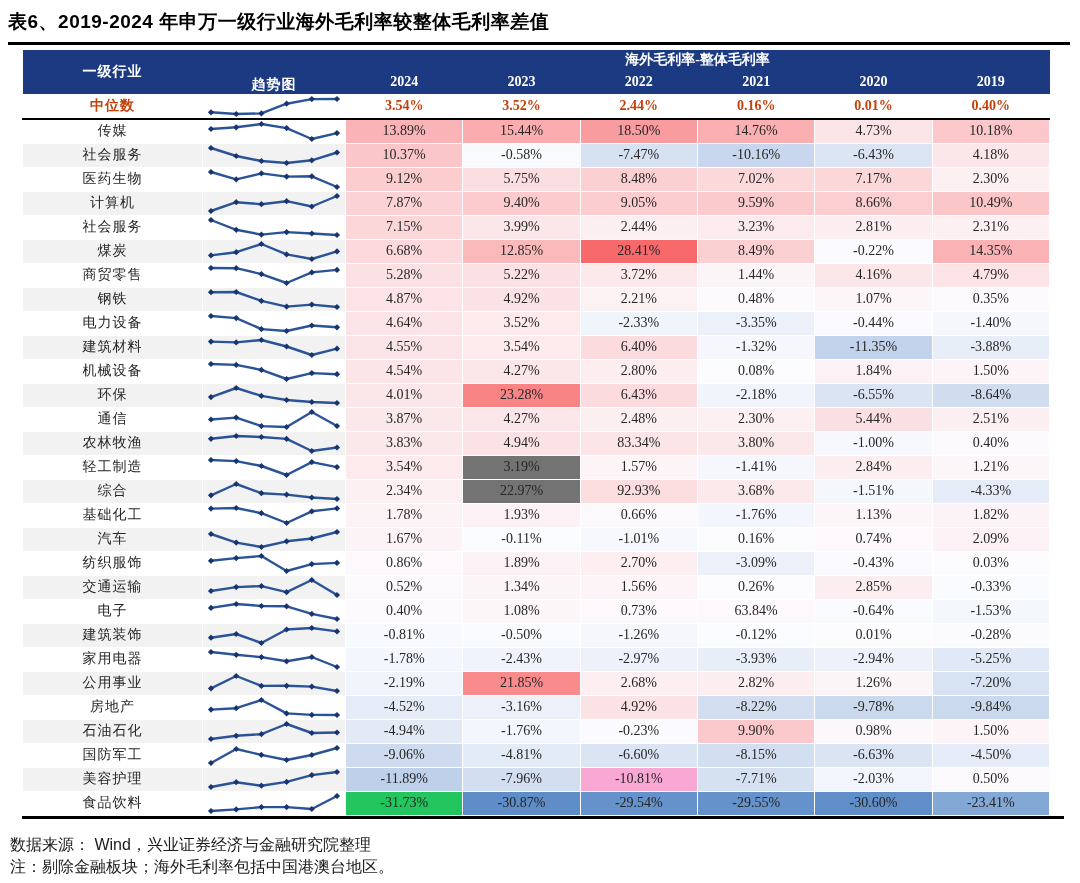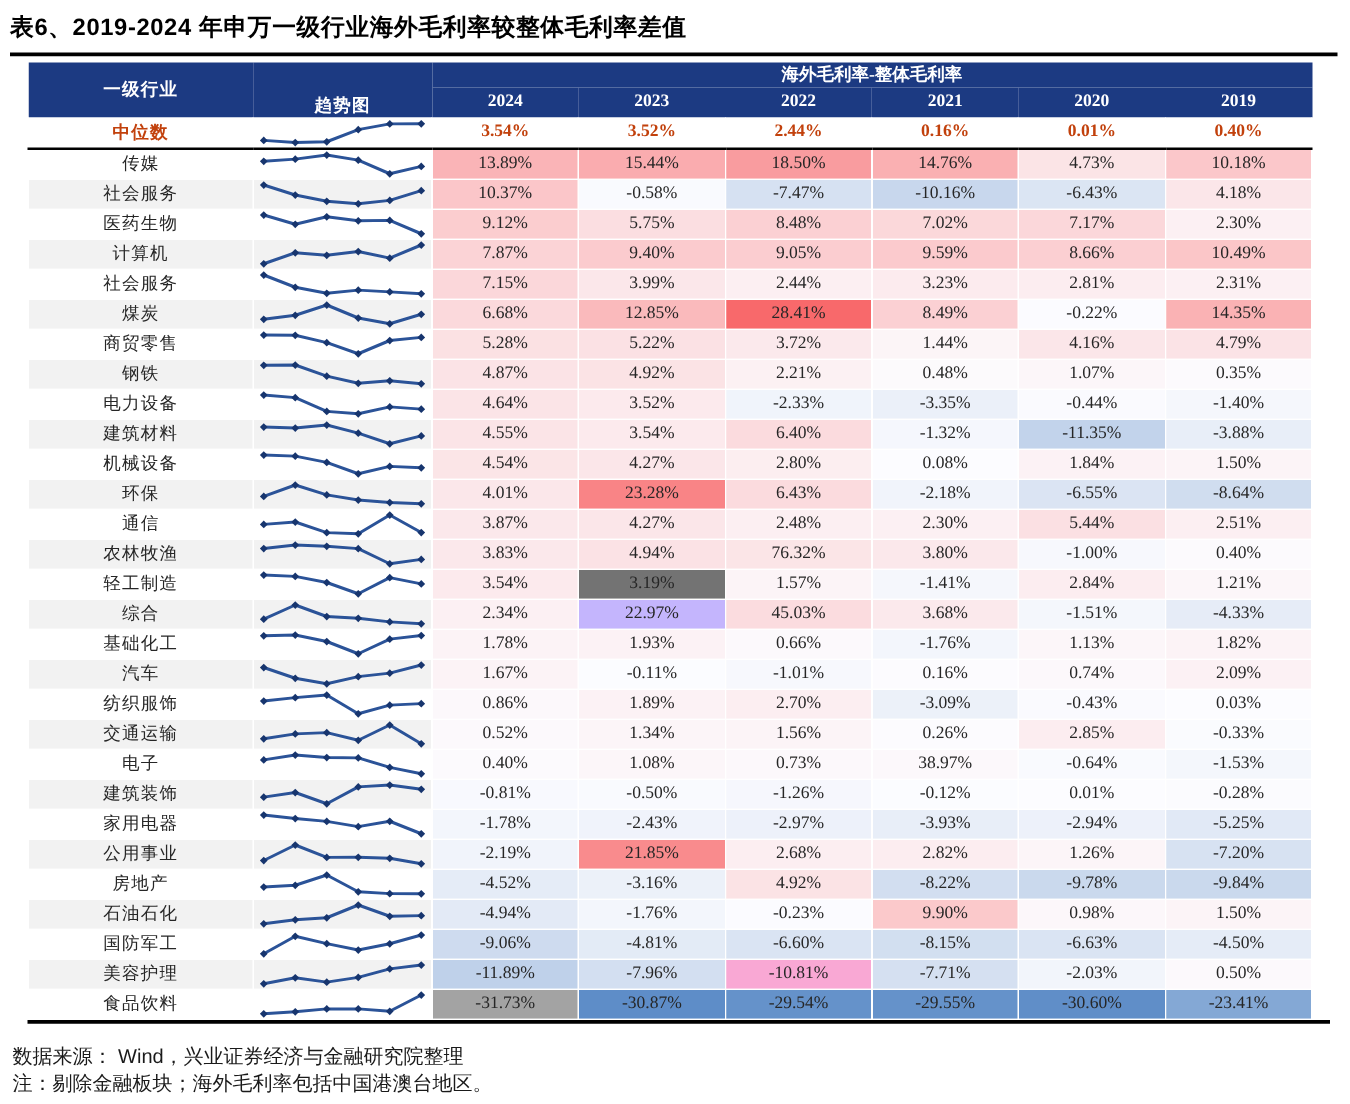--- a/index.html
+++ b/index.html
@@ -364,21 +364,21 @@
               <path d="M 7.0 3.7 L 10.1 6.8 L 7.0 9.9 L 3.9 6.8 Z" fill="#17356E"></path>
               <path d="M 32.2 0.9 L 35.3 4.0 L 32.2 7.1 L 29.1 4.0 Z" fill="#17356E"></path>
               <path d="M 57.4 1.9 L 60.5 5.0 L 57.4 8.1 L 54.3 5.0 Z" fill="#17356E"></path>
               <path d="M 82.6 3.8 L 85.7 6.9 L 82.6 10.0 L 79.5 6.9 Z" fill="#17356E"></path>
               <path d="M 107.8 15.9 L 110.9 19.0 L 107.8 22.1 L 104.7 19.0 Z" fill="#17356E"></path>
               <path d="M 133.0 12.4 L 136.1 15.5 L 133.0 18.6 L 129.9 15.5 Z" fill="#17356E"></path>
             </svg>
           </td>
           <td style="background:rgb(251,232,235)">3.83%</td>
           <td style="background:rgb(251,226,229)">4.94%</td>
-          <td style="background:rgb(251,229,231)">76.32%</td>
+          <td style="background:rgb(251,229,231)">83.34%</td>
           <td style="background:rgb(251,232,235)">3.80%</td>
           <td style="background:rgb(247,248,253)">-1.00%</td>
           <td style="background:rgb(252,250,253)">0.40%</td>
         </tr>
         <tr>
           <td class="name-cell" style="background:#ffffff">轻工制造</td>
           <td class="trend-cell" style="background:#ffffff">
             <svg width="140" height="23" viewBox="0 0 140 23">
               <polyline points="7.0,4.0 32.2,5.1 57.4,10.0 82.6,19.0 107.8,6.1 133.0,11.1" fill="none" stroke="#2B5398" stroke-width="2.4" stroke-linejoin="round"></polyline>
               <path d="M 7.0 0.9 L 10.1 4.0 L 7.0 7.1 L 3.9 4.0 Z" fill="#17356E"></path>
@@ -403,22 +403,22 @@
               <polyline points="7.0,15.3 32.2,4.0 57.4,13.2 82.6,14.6 107.8,17.5 133.0,19.0" fill="none" stroke="#2B5398" stroke-width="2.4" stroke-linejoin="round"></polyline>
               <path d="M 7.0 12.2 L 10.1 15.3 L 7.0 18.4 L 3.9 15.3 Z" fill="#17356E"></path>
               <path d="M 32.2 0.9 L 35.3 4.0 L 32.2 7.1 L 29.1 4.0 Z" fill="#17356E"></path>
               <path d="M 57.4 10.1 L 60.5 13.2 L 57.4 16.3 L 54.3 13.2 Z" fill="#17356E"></path>
               <path d="M 82.6 11.5 L 85.7 14.6 L 82.6 17.7 L 79.5 14.6 Z" fill="#17356E"></path>
               <path d="M 107.8 14.4 L 110.9 17.5 L 107.8 20.6 L 104.7 17.5 Z" fill="#17356E"></path>
               <path d="M 133.0 15.9 L 136.1 19.0 L 133.0 22.1 L 129.9 19.0 Z" fill="#17356E"></path>
             </svg>
           </td>
           <td style="background:rgb(252,240,243)">2.34%</td>
-          <td style="background:#c4b5fd">22.97%</td>
-          <td style="background:rgb(251,220,223)">45.03%</td>
+          <td style="background:#737373">22.97%</td>
+          <td style="background:rgb(251,220,223)">92.93%</td>
           <td style="background:rgb(251,233,236)">3.68%</td>
           <td style="background:rgb(244,247,252)">-1.51%</td>
           <td style="background:rgb(230,236,247)">-4.33%</td>
         </tr>
         <tr>
           <td class="name-cell" style="background:#ffffff">基础化工</td>
           <td class="trend-cell" style="background:#ffffff">
             <svg width="140" height="23" viewBox="0 0 140 23">
               <polyline points="7.0,4.6 32.2,4.0 57.4,9.2 82.6,19.0 107.8,7.3 133.0,4.4" fill="none" stroke="#2B5398" stroke-width="2.4" stroke-linejoin="round"></polyline>
               <path d="M 7.0 1.5 L 10.1 4.6 L 7.0 7.7 L 3.9 4.6 Z" fill="#17356E"></path>
@@ -505,21 +505,21 @@
               <path d="M 32.2 0.9 L 35.3 4.0 L 32.2 7.1 L 29.1 4.0 Z" fill="#17356E"></path>
               <path d="M 57.4 2.9 L 60.5 6.0 L 57.4 9.1 L 54.3 6.0 Z" fill="#17356E"></path>
               <path d="M 82.6 3.2 L 85.7 6.3 L 82.6 9.4 L 79.5 6.3 Z" fill="#17356E"></path>
               <path d="M 107.8 10.8 L 110.9 13.9 L 107.8 17.0 L 104.7 13.9 Z" fill="#17356E"></path>
               <path d="M 133.0 15.9 L 136.1 19.0 L 133.0 22.1 L 129.9 19.0 Z" fill="#17356E"></path>
             </svg>
           </td>
           <td style="background:rgb(252,250,253)">0.40%</td>
           <td style="background:rgb(252,246,249)">1.08%</td>
           <td style="background:rgb(252,248,251)">0.73%</td>
-          <td style="background:rgb(252,248,251)">38.97%</td>
+          <td style="background:rgb(252,248,251)">63.84%</td>
           <td style="background:rgb(249,250,254)">-0.64%</td>
           <td style="background:rgb(244,247,252)">-1.53%</td>
         </tr>
         <tr>
           <td class="name-cell" style="background:#F2F2F2">建筑装饰</td>
           <td class="trend-cell" style="background:#F2F2F2">
             <svg width="140" height="23" viewBox="0 0 140 23">
               <polyline points="7.0,13.7 32.2,10.0 57.4,19.0 82.6,5.5 107.8,4.0 133.0,7.4" fill="none" stroke="#2B5398" stroke-width="2.4" stroke-linejoin="round"></polyline>
               <path d="M 7.0 10.6 L 10.1 13.7 L 7.0 16.8 L 3.9 13.7 Z" fill="#17356E"></path>
               <path d="M 32.2 6.9 L 35.3 10.0 L 32.2 13.1 L 29.1 10.0 Z" fill="#17356E"></path>
@@ -662,21 +662,21 @@
             <svg width="140" height="23" viewBox="0 0 140 23">
               <polyline points="7.0,19.0 32.2,17.4 57.4,15.1 82.6,15.1 107.8,17.0 133.0,4.0" fill="none" stroke="#2B5398" stroke-width="2.4" stroke-linejoin="round"></polyline>
               <path d="M 7.0 15.9 L 10.1 19.0 L 7.0 22.1 L 3.9 19.0 Z" fill="#17356E"></path>
               <path d="M 32.2 14.3 L 35.3 17.4 L 32.2 20.5 L 29.1 17.4 Z" fill="#17356E"></path>
               <path d="M 57.4 12.0 L 60.5 15.1 L 57.4 18.2 L 54.3 15.1 Z" fill="#17356E"></path>
               <path d="M 82.6 12.0 L 85.7 15.1 L 82.6 18.2 L 79.5 15.1 Z" fill="#17356E"></path>
               <path d="M 107.8 13.9 L 110.9 17.0 L 107.8 20.1 L 104.7 17.0 Z" fill="#17356E"></path>
               <path d="M 133.0 0.9 L 136.1 4.0 L 133.0 7.1 L 129.9 4.0 Z" fill="#17356E"></path>
             </svg>
           </td>
-          <td style="background:#a3a3a3">-31.73%</td>
+          <td style="background:#22c55e">-31.73%</td>
           <td style="background:rgb(94,141,200)">-30.87%</td>
           <td style="background:rgb(101,146,202)">-29.54%</td>
           <td style="background:rgb(101,146,202)">-29.55%</td>
           <td style="background:rgb(96,142,200)">-30.60%</td>
           <td style="background:rgb(132,168,213)">-23.41%</td>
         </tr>
       </tbody>
   </table>
 </div>
 

